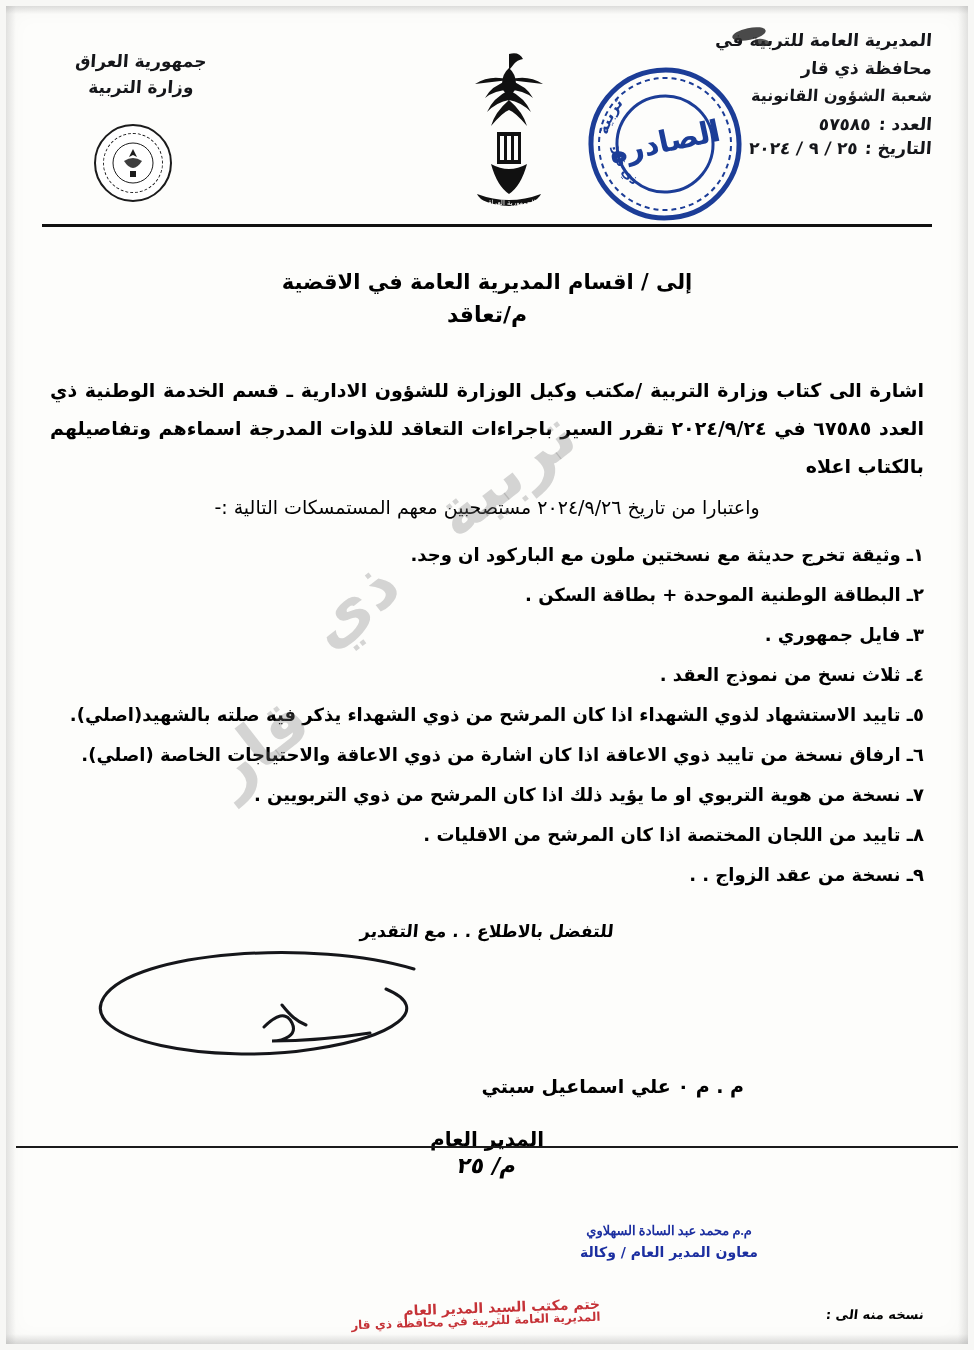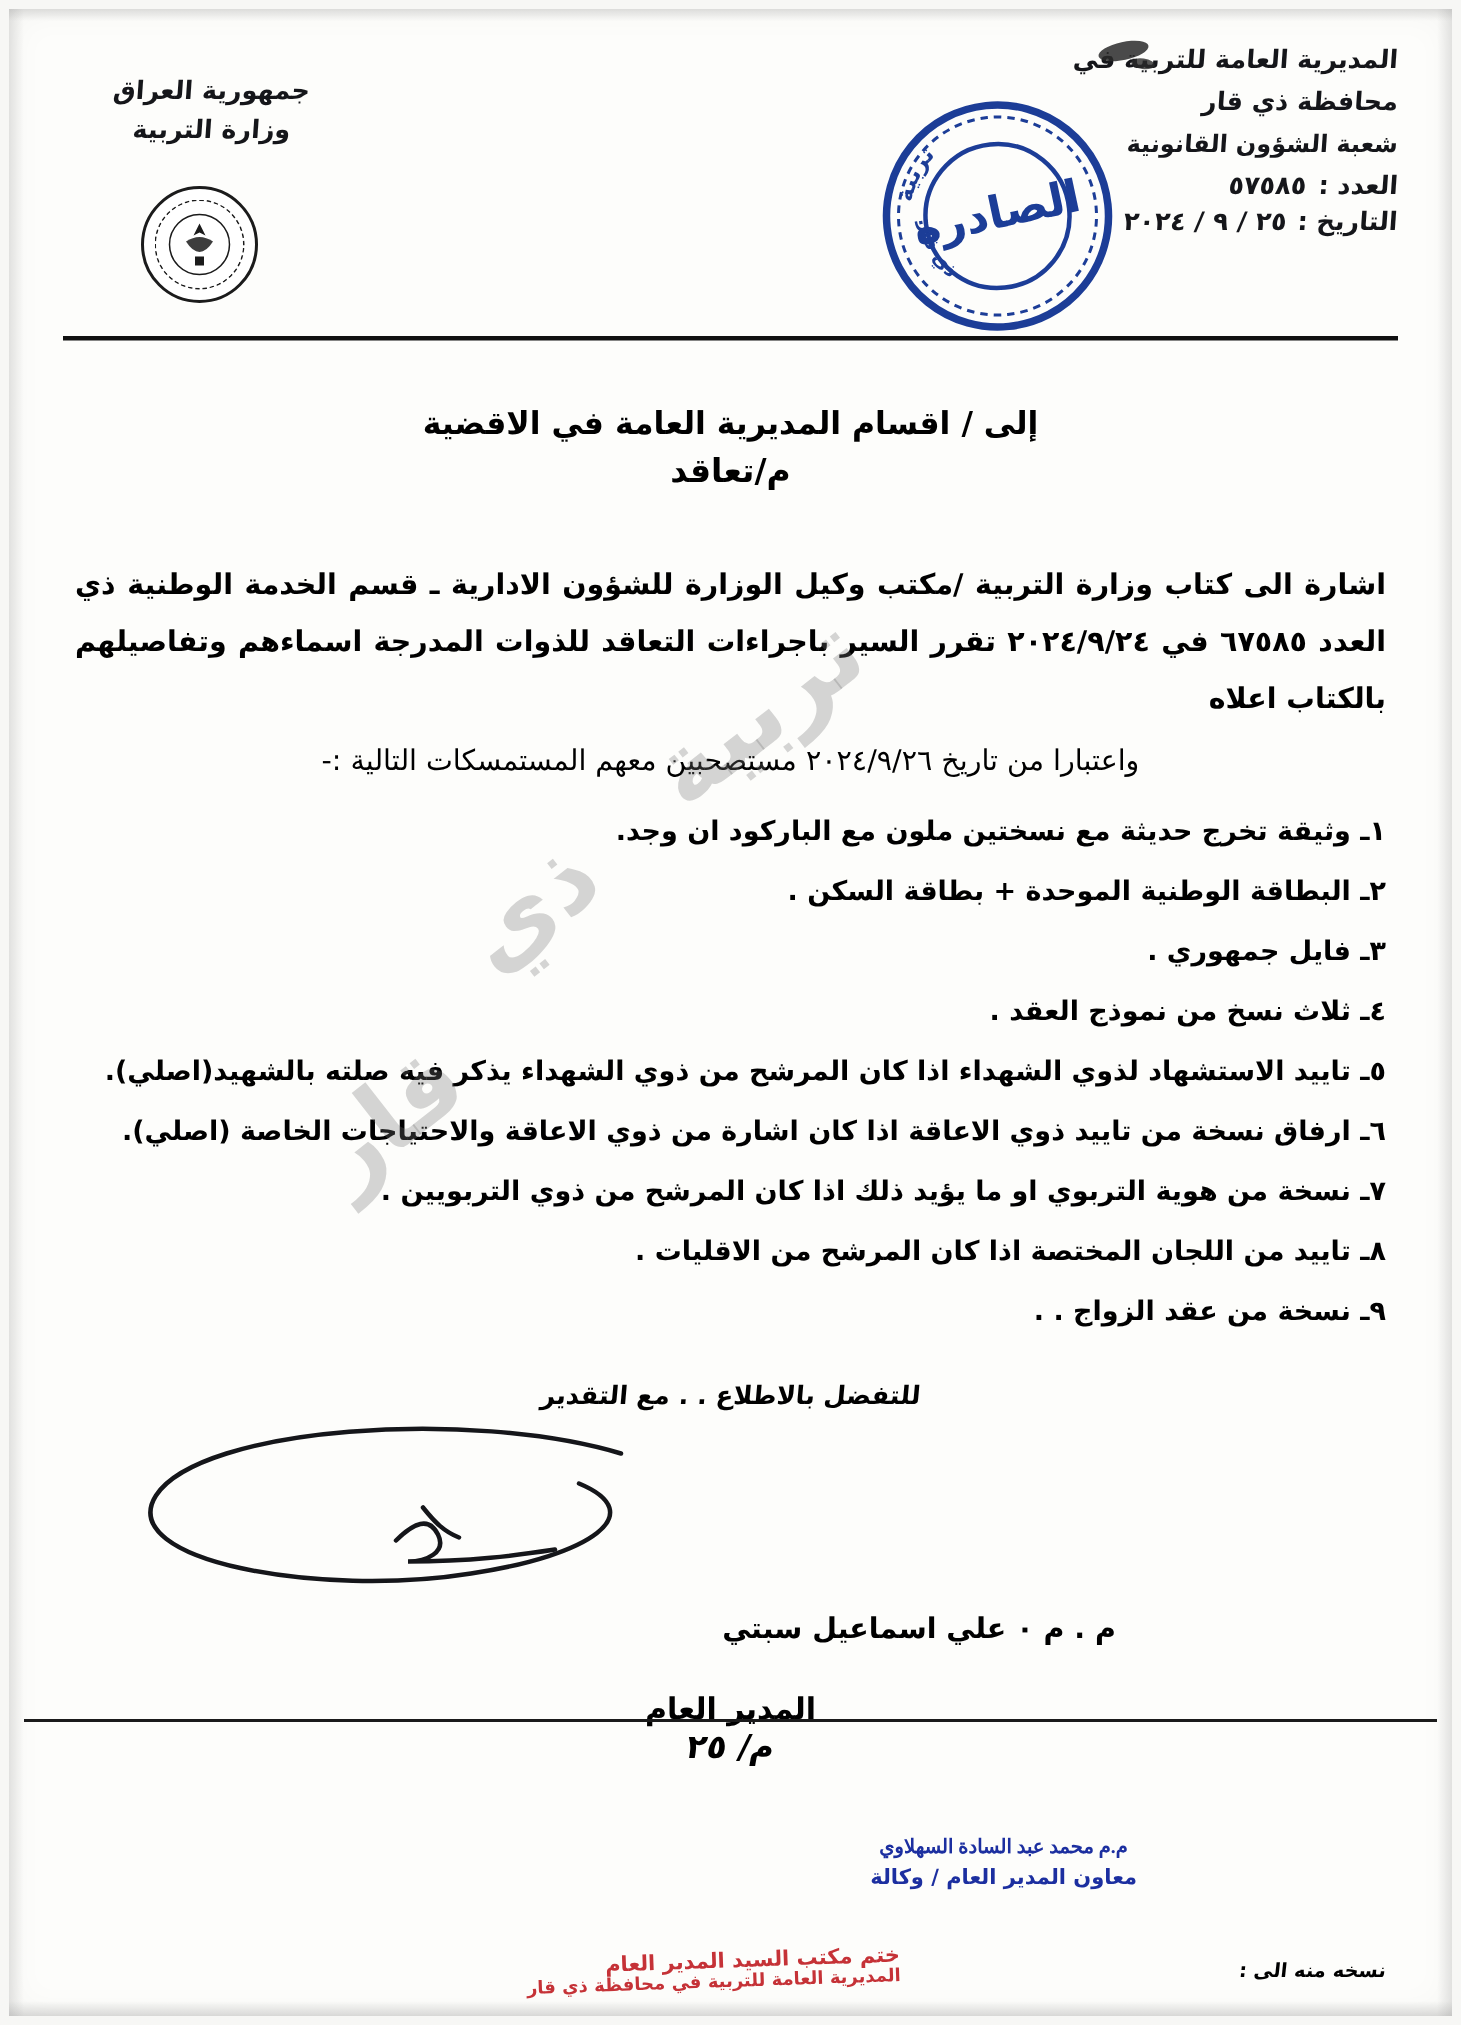--- a/index.html
+++ b/index.html
@@ -374,20 +374,41 @@
         <div class="inner">
           <svg width="44" height="44" viewBox="0 0 44 44" aria-hidden="true">
             <circle cx="22" cy="22" r="20" fill="none" stroke="#1b1b1b" stroke-width="1"></circle>
             <path d="M22 8 L26 16 L22 14 L18 16 Z" fill="#1b1b1b"></path>
             <path d="M13 20 q9 -6 18 0 q-9 14 -18 0 z" fill="#1b1b1b" opacity="0.85"></path>
             <rect x="19" y="30" width="6" height="6" fill="#1b1b1b"></rect>
           </svg>
         </div>
       </div>
 
+      <div class="emblem">
+        <svg width="96" height="160" viewBox="0 0 96 160" aria-hidden="true">
+
+          <path d="M48 6 q10 -3 14 5 q-6 1 -9 5 q-3 4 -5 6 z" fill="#111"></path>
+
+          <path d="M48 20 q-7 6 -7 16 q0 8 7 12 q7 -4 7 -12 q0 -10 -7 -16 z" fill="#111"></path>
+
+          <path d="M14 36 q16 -10 34 -4 q-18 6 -24 18 q10 -8 24 -8 q-16 8 -22 22 q10 -10 22 -12 q-14 12 -18 26 q12 -14 18 -16 l0 -30 z" fill="#111"></path>
+          <path d="M82 36 q-16 -10 -34 -4 q18 6 24 18 q-10 -8 -24 -8 q16 8 22 22 q-10 -10 -22 -12 q14 12 18 26 q-12 -14 -18 -16 l0 -30 z" fill="#111"></path>
+
+          <rect x="36" y="84" width="24" height="32" fill="#111"></rect>
+          <rect x="39" y="88" width="4" height="24" fill="#fdfdfb"></rect>
+          <rect x="46" y="88" width="4" height="24" fill="#fdfdfb"></rect>
+          <rect x="53" y="88" width="4" height="24" fill="#fdfdfb"></rect>
+
+          <path d="M30 116 q18 10 36 0 q-6 22 -18 30 q-12 -8 -18 -30 z" fill="#111"></path>
+
+          <path d="M16 146 q32 12 64 0 q-4 10 -32 12 q-28 -2 -32 -12 z" fill="#111"></path>
+          <text x="48" y="157" font-size="7" fill="#fdfdfb" text-anchor="middle" font-family="DejaVu Sans">الجمهورية العراقية</text>
+        </svg>
+      </div>
 
       <div class="stamp">
         <svg width="162" height="172" viewBox="0 0 162 172" aria-hidden="true">
           <g transform="rotate(-6 81 92)">
             <circle cx="81" cy="92" r="74" fill="none" stroke="#1c3d97" stroke-width="5"></circle>
             <circle cx="81" cy="92" r="66" fill="none" stroke="#1c3d97" stroke-width="2" stroke-dasharray="5 4"></circle>
             <circle cx="81" cy="92" r="48" fill="none" stroke="#1c3d97" stroke-width="3"></circle>
             <path id="arcTop" d="M 23 92 A 58 58 0 0 1 139 92" fill="none"></path>
             <path id="arcBot" d="M 29 92 A 52 52 0 0 0 133 92" fill="none"></path>
             <text fill="#1c3d97" font-size="15" font-weight="bold" font-family="DejaVu Sans">

